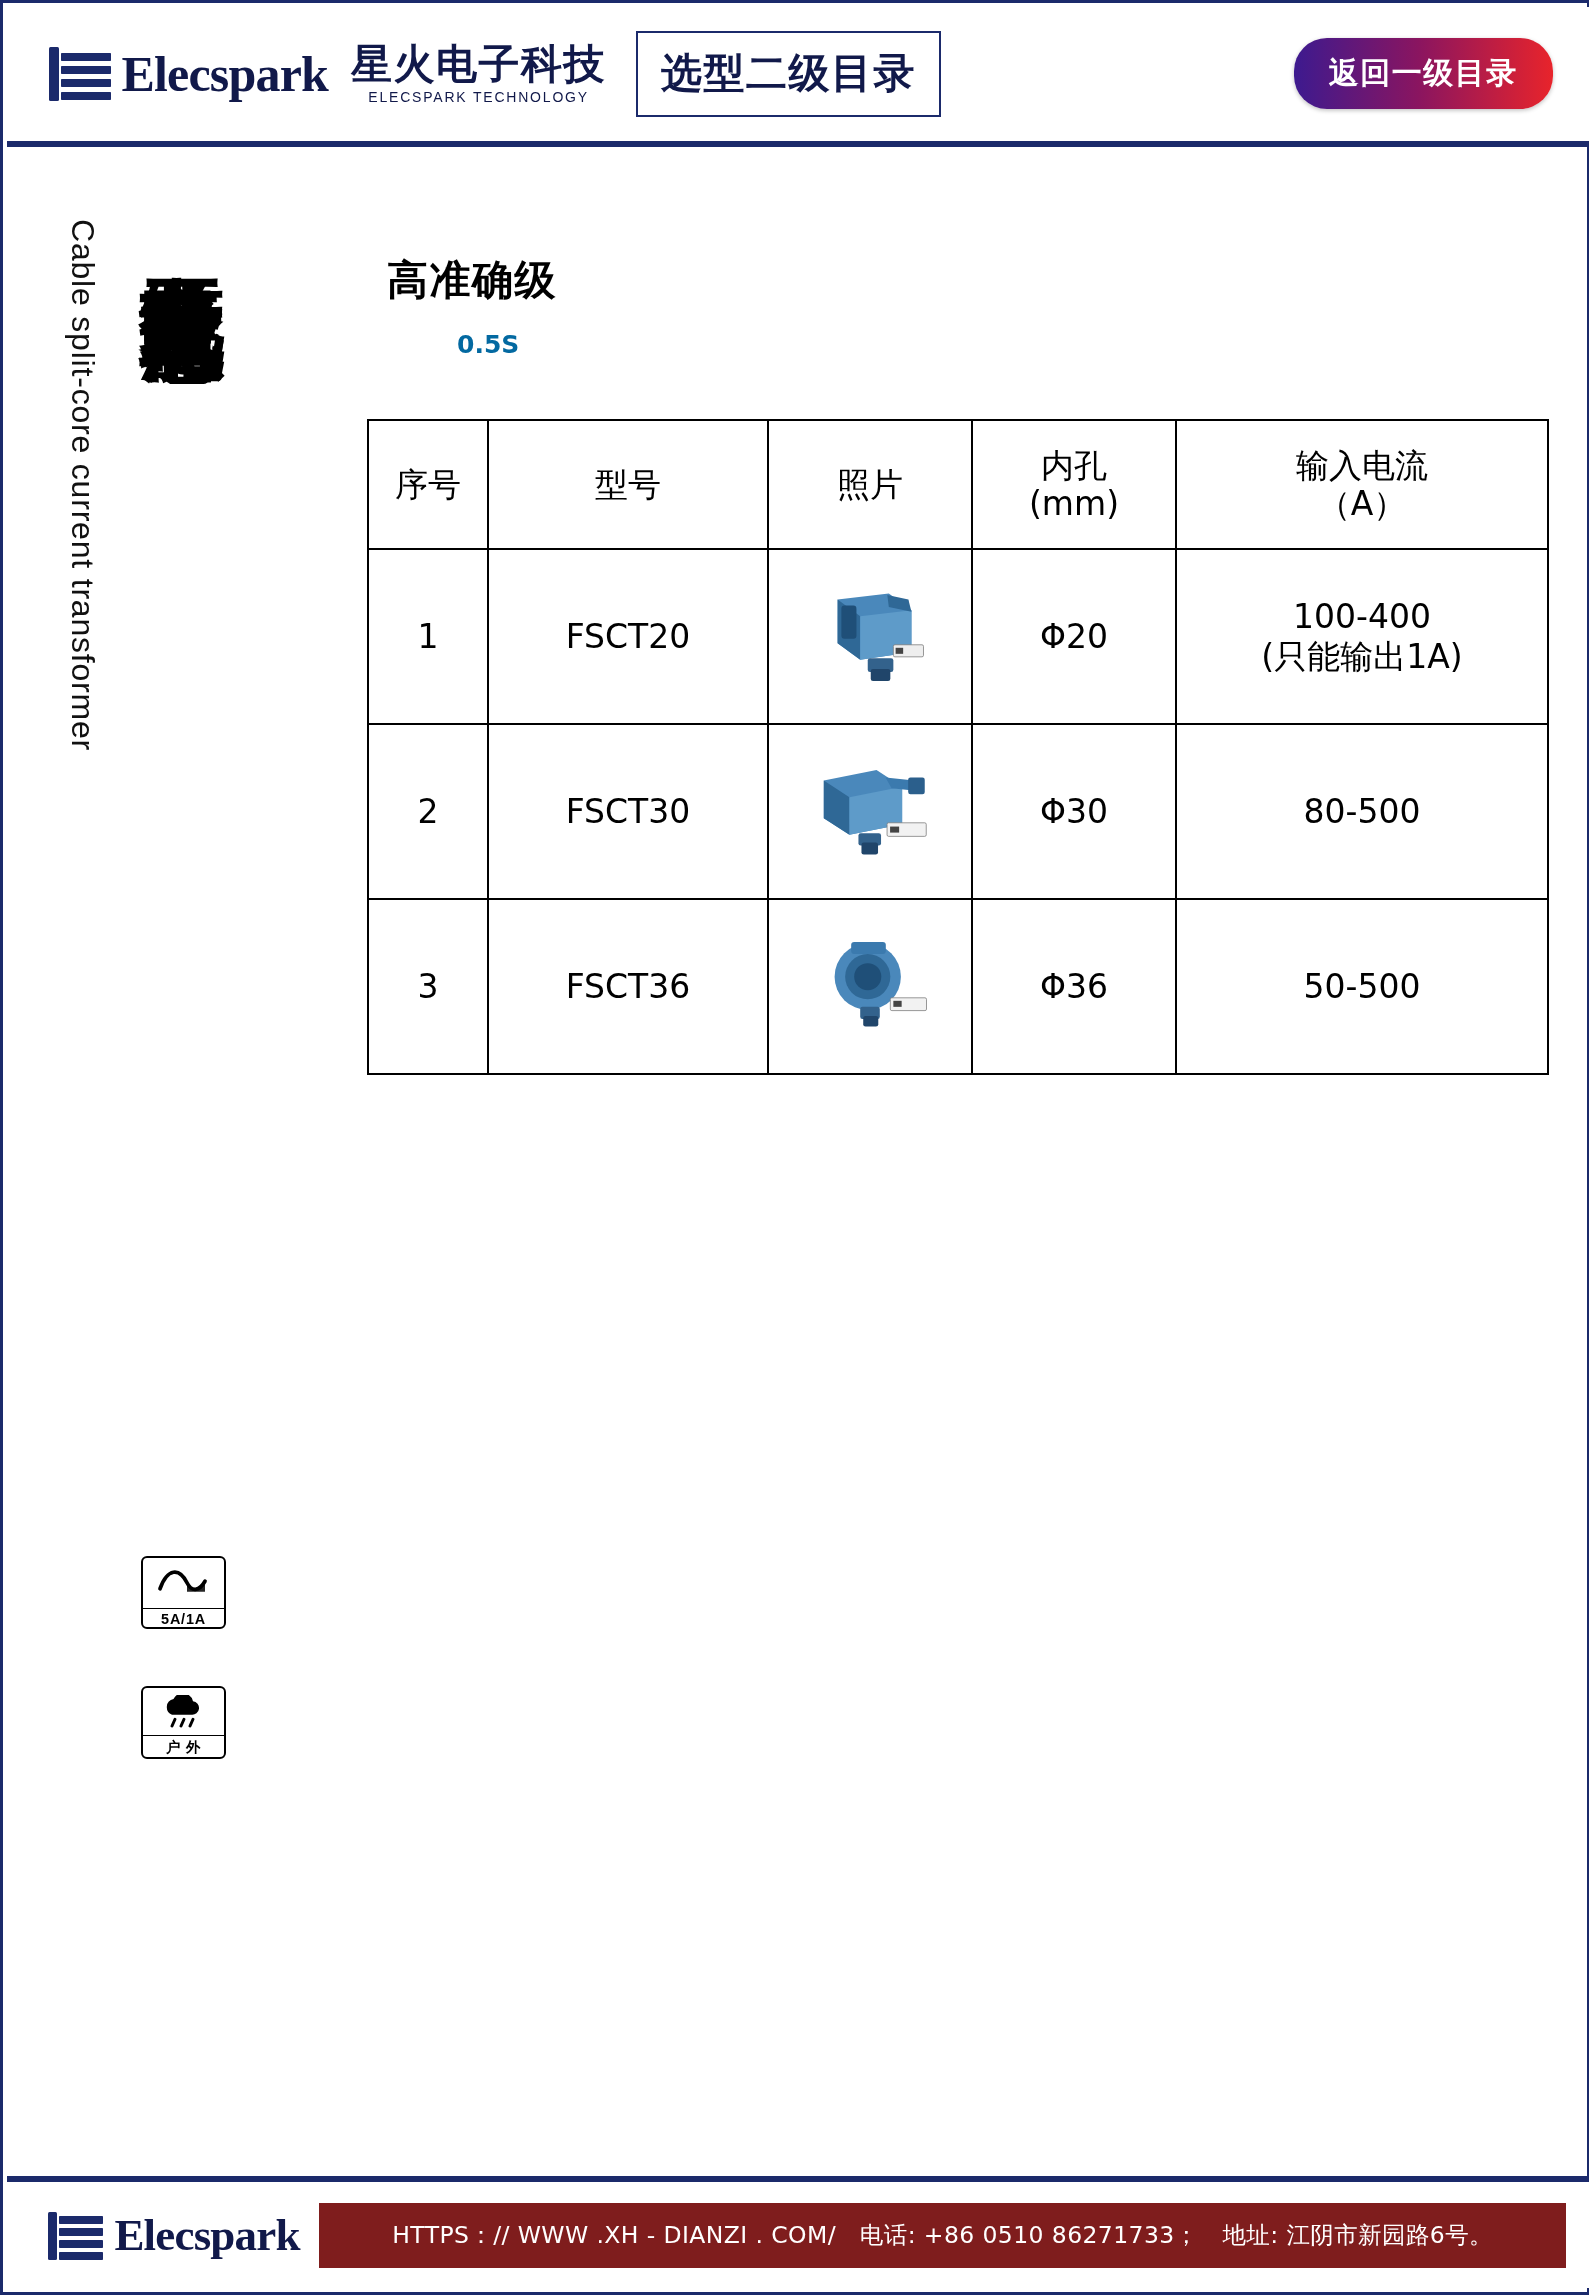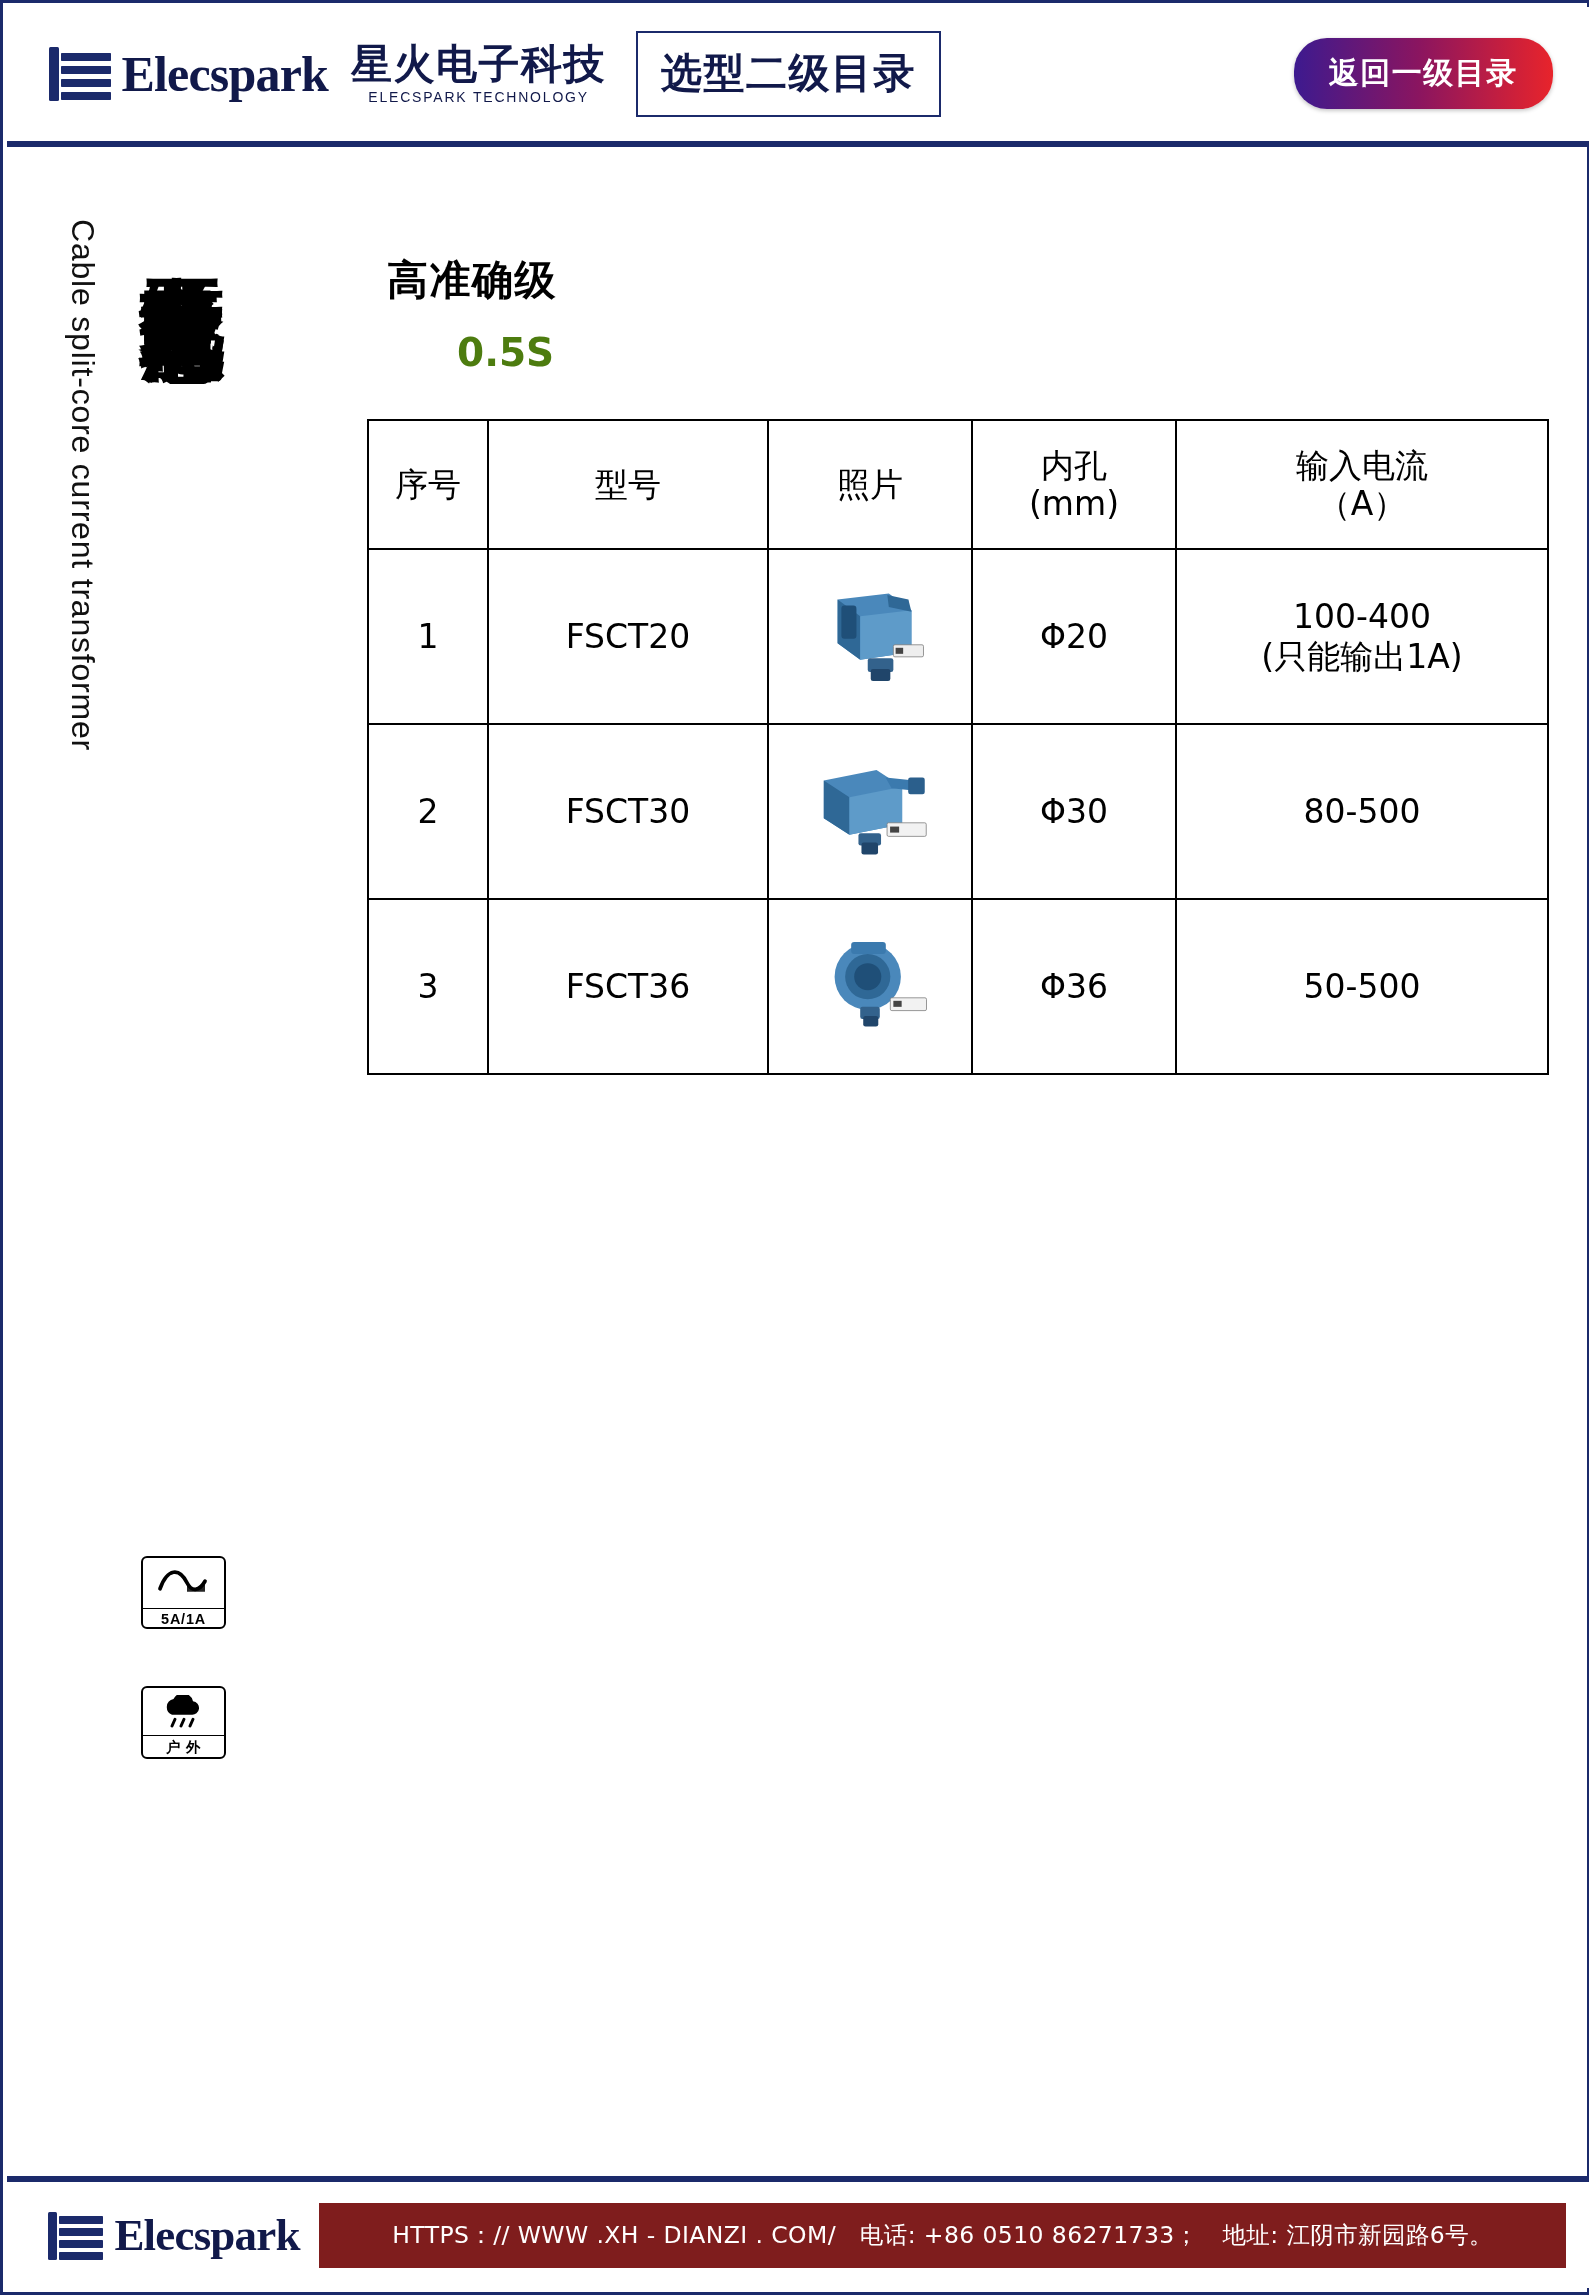--- a/index.html
+++ b/index.html
@@ -190,22 +190,22 @@
     font-size: 41px;
     color: #000;
     letter-spacing: 1.5px;
   }
   .grade-sub {
     position: absolute;
     left: 454px;
     top: 327px;
     font-family: "DejaVu Sans", sans-serif;
     font-weight: bold;
-    font-size: 39px;
-    color: #4d7c0f;
+    font-size: 25px;
+    color: #0369a1;
   }
 
   
   .spec-table {
     position: absolute;
     left: 364px;
     top: 416px;
     width: 1180px;
     border-collapse: collapse;
     table-layout: fixed;

